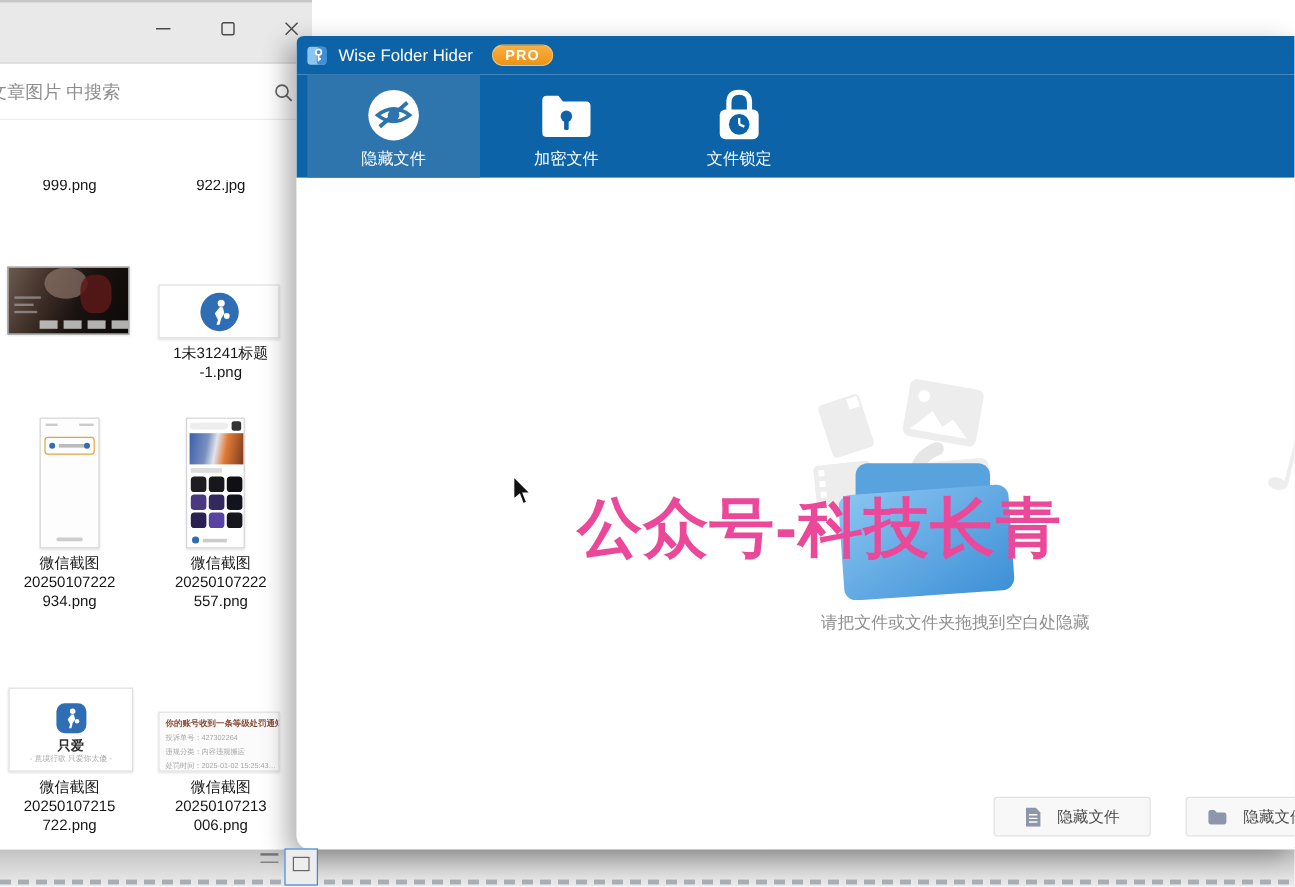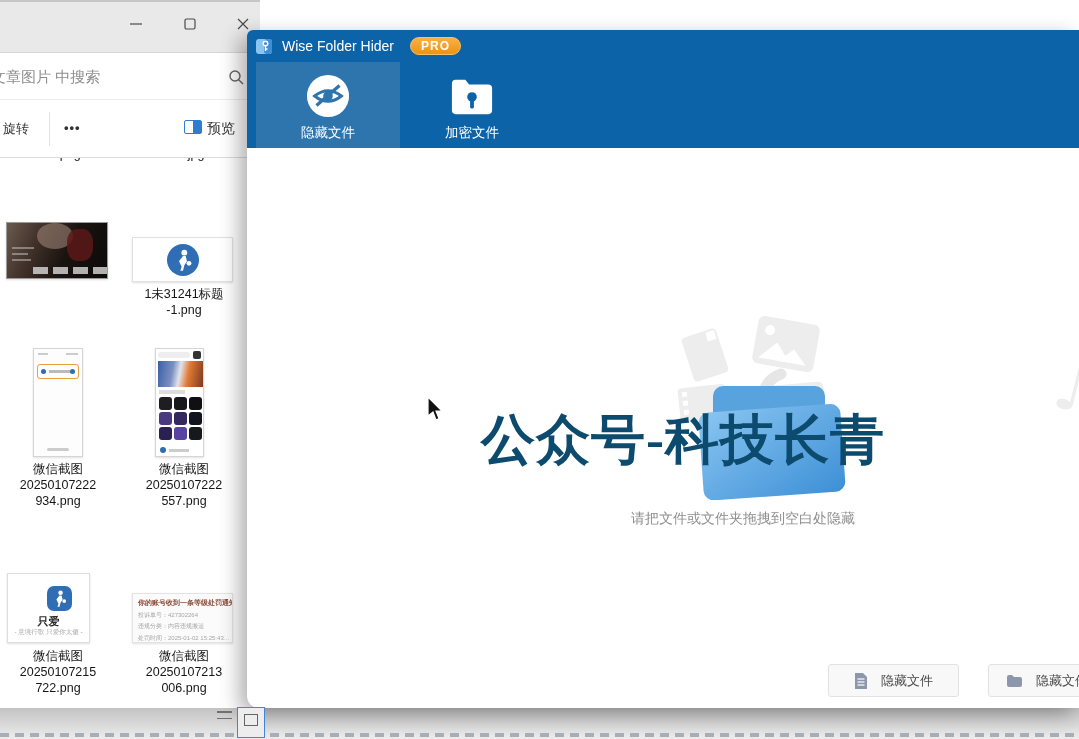--- a/index.html
+++ b/index.html
@@ -52,21 +52,21 @@
   #th-player { left:132px; top:237px; width:101px; height:45px; }
   .blue-circle { position:absolute; background:#2f6db5; border-radius:50%; }
   .blue-rsq { position:absolute; background:#2f6db5; border-radius:7px; }
 
   
   #th-phone1 { left:33px; top:348px; width:50px; height:109px; background:#fdfdfd; border-color:#d5d5d5; }
   #th-phone2 { left:155px; top:348px; width:49px; height:109px; background:#fff; border-color:#d5d5d5; }
   .tile { position:absolute; width:13px; height:13px; border-radius:3px; }
 
   
-  #th-music { left:7px; top:573px; width:83px; height:70px; border-color:#dedede; }
+  #th-music { left:7px; top:573px; width:104px; height:70px; border-color:#dedede; }
   #th-music .song { position:absolute; left:0; top:40px; width:100%; text-align:center;
     font-size:11px; font-weight:bold; color:#2b2b2b; }
   #th-music .sub { position:absolute; left:0; top:54px; width:100%; text-align:center;
     font-size:6.5px; color:#a9a9a9; white-space:nowrap; }
   #th-notice { left:132px; top:593px; width:101px; height:50px; background:#fbfbfb;
     border-color:#e3e3e3; padding:4px 5px; }
   #th-notice .nt { font-size:7px; font-weight:bold; color:#8a4a38; white-space:nowrap; }
   #th-notice .nl { font-size:6px; color:#a6a6a6; margin-top:2.5px; white-space:nowrap; }
 
   
@@ -94,22 +94,22 @@
   .wtab .tlabel { position:absolute; left:0; right:0; top:62px; font-size:13.5px; color:#fff; }
 
   #colhdr { left:0; top:118px; width:100%; height:32px; background:#fff; border-bottom:1px solid #e8e8e8; }
   .col-txt { position:absolute; top:8px; font-size:13px; color:#3c3c3c; }
   .col-sep { position:absolute; top:5px; width:1px; height:22px; background:#e2e2e2; }
 
   
   #cluster { left:430px; top:260px; width:250px; height:160px; z-index:1; }
   .gray { background:#ededed; }
   #wm { left:234px; top:374px; width:470px; z-index:3; font-size:54px; font-weight:bold;
-    color:#0c4a6e; letter-spacing:1px; white-space:nowrap;font-family:Liberation Serif, serif; }
-  #drop-hint { left:384px; top:480px; width:330px; text-align:left;
+    color:#ec4899; letter-spacing:1px; white-space:nowrap; }
+  #drop-hint { left:384px; top:480px; width:330px; text-align:center;
     font-size:14px; color:#8f8f8f; z-index:2; }
   #bigfolder { left:452px; top:352px; width:150px; height:118px; z-index:2; }
 
   .wbtn { position:absolute; top:634px; width:131px; height:33px; background:#f8f8f8;
     border:1px solid #e2e2e2; border-radius:3px; display:flex; align-items:center;
     justify-content:center; gap:13px; font-size:13px; color:#4a4a4a; }
 
   #cursor { left:426px; top:396px; z-index:50; width:18px; height:26px; }
 </style>
 </head>
@@ -134,27 +134,20 @@
     </div>
 
     <div class="abs" id="exp-search-row">
       <div id="exp-search-text">文章图片 中搜索</div>
       <svg class="abs" style="left:228px; top:13px; width:16px; height:16px;" viewBox="0 0 16 16">
         <circle cx="7" cy="7" r="5" fill="none" stroke="#666" stroke-width="1.4"></circle>
         <line x1="10.7" y1="10.7" x2="15" y2="15" stroke="#666" stroke-width="1.4"></line>
       </svg>
     </div>
 
-    <div class="abs" id="exp-toolbar">
-      <div class="tb-label" style="left:3px;">旋转</div>
-      <div id="tb-sep"></div>
-      <div class="tb-label" style="left:64px; font-weight:bold; letter-spacing:1px;">•••</div>
-      <div id="preview-icon"></div>
-      <div class="tb-label" style="left:207px; font-size:14px;">预览</div>
-    </div>
 
     <div class="clip-label" style="left:2px;">
         <span>999.png</span>
       </div>
     <div class="clip-label" style="left:128px;">
         <span>922.jpg</span>
       </div>
 
     <div class="thumb" id="th-photo">
       <div class="skin"></div>
@@ -287,20 +280,32 @@
       <div class="wtab" style="left:153px;">
         <div class="ticon">
           <svg viewBox="0 0 46 42" style="width:44px;height:42px;">
             <path d="M2 8 Q2 4 6 4 L16 4 L20 9 L40 9 Q44 9 44 13 L44 36 Q44 40 40 40 L6 40 Q2 40 2 36 Z" fill="#fff"></path>
             <circle cx="23" cy="22" r="5" fill="#0d63a7"></circle>
             <rect x="21" y="25" width="4" height="9" rx="1.5" fill="#0d63a7"></rect>
           </svg>
         </div>
         <div class="tlabel">加密文件</div>
       </div>
+      <div class="wtab" style="left:297px;">
+        <div class="ticon">
+          <svg viewBox="0 0 44 46" style="width:42px;height:46px;">
+            <path d="M13 20 L13 12 Q13 3 22 3 Q31 3 31 12 L31 20" fill="none" stroke="#fff" stroke-width="4.5"></path>
+            <rect x="5" y="18" width="34" height="26" rx="5" fill="#fff"></rect>
+            <circle cx="22" cy="31" r="9" fill="#0d63a7"></circle>
+            <line x1="22" y1="31" x2="22" y2="25.5" stroke="#fff" stroke-width="2"></line>
+            <line x1="22" y1="31" x2="26.5" y2="33" stroke="#fff" stroke-width="2"></line>
+          </svg>
+        </div>
+        <div class="tlabel">文件锁定</div>
+      </div>
     </div>
 
 
     <div class="abs" id="cluster">
       <div class="abs gray" style="left:10px; top:42px; width:36px; height:46px; border-radius:4px; transform:rotate(-18deg);">
         <div class="abs" style="right:2px; top:2px; width:9px; height:9px; background:#fff;"></div>
       </div>
       <div class="abs gray" style="left:78px; top:30px; width:62px; height:48px; border-radius:6px; transform:rotate(10deg);">
         <div class="abs" style="left:8px; top:8px; width:10px; height:10px; background:#fff; border-radius:50%;"></div>
         <div class="abs" style="left:6px; bottom:6px; width:0; height:0; border-left:16px solid transparent; border-right:16px solid transparent; border-bottom:18px solid #fff;"></div>

